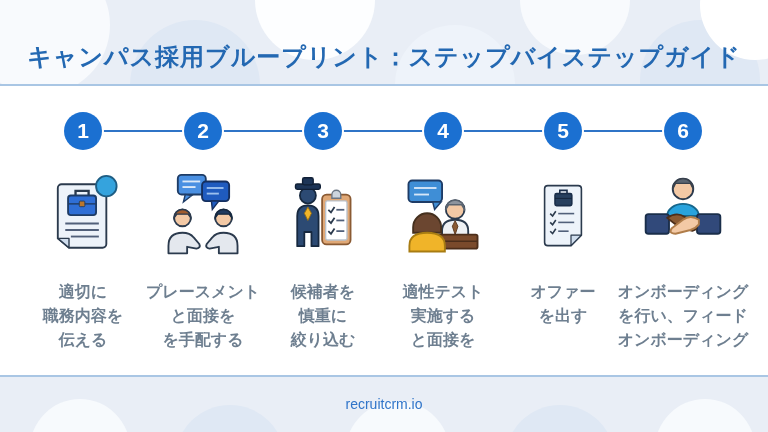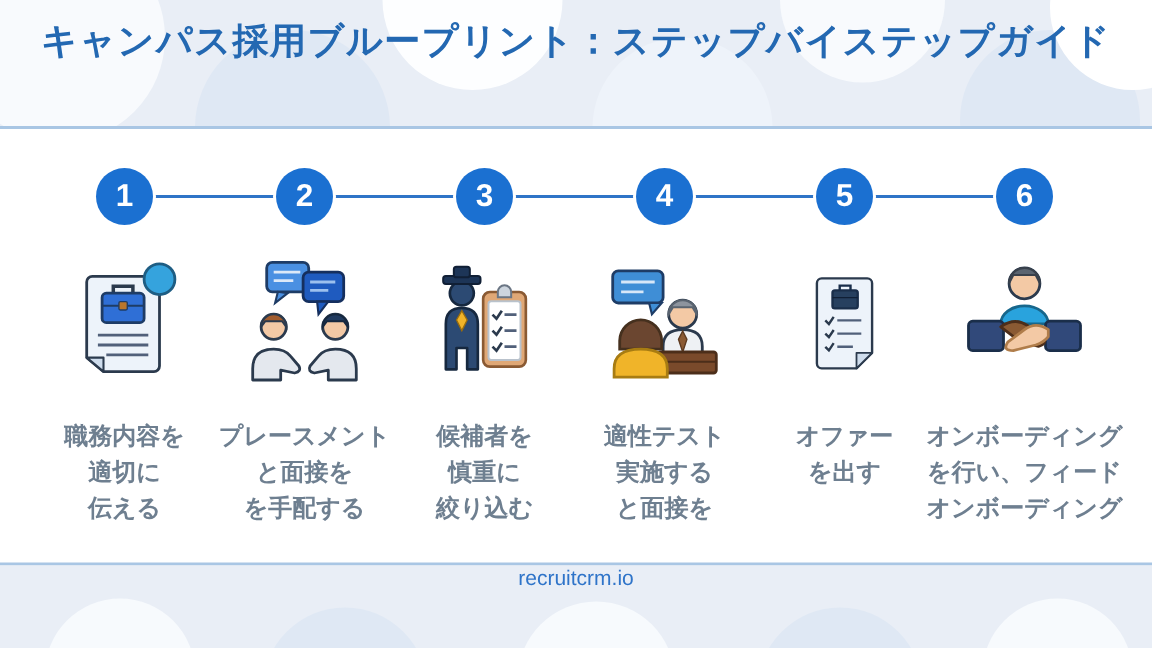--- a/index.html
+++ b/index.html
@@ -16,21 +16,21 @@
   .deco{position:absolute;border-radius:50%;}
   .header .d1{left:-30px;top:-45px;width:140px;height:140px;background:#f8fafd;}
   .header .d2{left:130px;top:20px;width:130px;height:130px;background:#dfe8f4;}
   .header .d3{left:255px;top:-60px;width:120px;height:120px;background:#fdfeff;}
   .header .d4{left:395px;top:25px;width:120px;height:120px;background:#eef3fa;}
   .header .d5{left:520px;top:-55px;width:110px;height:110px;background:#f8fafd;}
   .header .d6{left:640px;top:20px;width:120px;height:120px;background:#dfe8f4;}
   .header .d7{left:700px;top:-50px;width:110px;height:110px;background:#ffffff;}
   .title{
     position:relative;z-index:2;text-align:center;
-    padding-top:11px;font-size:24px;font-weight:bold;letter-spacing:1px;
+    padding-top:41px;font-size:24px;font-weight:bold;letter-spacing:1px;
     color:#2368b2;white-space:nowrap;
   }
   
   .main{position:relative;height:289px;background:#ffffff;border-bottom:2px solid #a9c6e4;}
   .timeline-line{
     position:absolute;left:83px;right:85px;top:44px;height:2px;
     background:#2f74c7;z-index:1;
   }
   .steps{
     position:relative;z-index:2;display:grid;
@@ -55,21 +55,21 @@
   
   .footer{
     position:relative;height:55px;background:#e9eef6;overflow:hidden;
   }
   .footer .f1{left:30px;top:22px;width:100px;height:100px;background:#f7fafd;}
   .footer .f2{left:175px;top:28px;width:110px;height:110px;background:#dfe8f4;}
   .footer .f3{left:345px;top:24px;width:105px;height:105px;background:#f7fafd;}
   .footer .f4{left:505px;top:28px;width:110px;height:110px;background:#dfe8f4;}
   .footer .f5{left:655px;top:22px;width:100px;height:100px;background:#f7fafd;}
   .brand{
-    position:relative;z-index:2;text-align:center;
+    position:relative;z-index:2;text-align:center;padding-top:19px;
     font-size:14px;color:#2f74c9;font-weight:normal;
   }
   svg{display:block;}
 </style>
 </head>
 <body>
 
 <div class="header">
   <div class="deco d1"></div>
   <div class="deco d2"></div>
@@ -95,22 +95,22 @@
           <rect x="29" y="28" width="30" height="21" rx="3" fill="#2f6fd6" stroke="#1e3c66" stroke-width="2"></rect>
           <line x1="29" y1="37" x2="59" y2="37" stroke="#1e3c66" stroke-width="1.5"></line>
           <rect x="41" y="34" width="6" height="6" rx="1" fill="#b9762c" stroke="#1e3c66" stroke-width="1"></rect>
           <line x1="26" y1="58" x2="62" y2="58" stroke="#51607a" stroke-width="2"></line>
           <line x1="26" y1="65" x2="62" y2="65" stroke="#51607a" stroke-width="2"></line>
           <line x1="32" y1="72" x2="62" y2="72" stroke="#51607a" stroke-width="2"></line>
           <circle cx="70" cy="18" r="11" fill="#35a3dd" stroke="#1e5d83" stroke-width="2"></circle>
         </svg>
       </div>
       <div class="label">
+        <div>適切に</div>
         <div>職務内容を</div>
-        <div>適切に</div>
         <div>伝える</div>
       </div>
     </div>
 
     <div class="step">
       <div class="circle">2</div>
       <div class="icon-box">
         <svg width="84" height="94" viewBox="0 0 90 100">
           <rect x="18" y="6" width="30" height="21" rx="4" fill="#4a90e2" stroke="#1e3c66" stroke-width="2"></rect>
           <line x1="23" y1="13" x2="42" y2="13" stroke="#dce9f8" stroke-width="2"></line>

